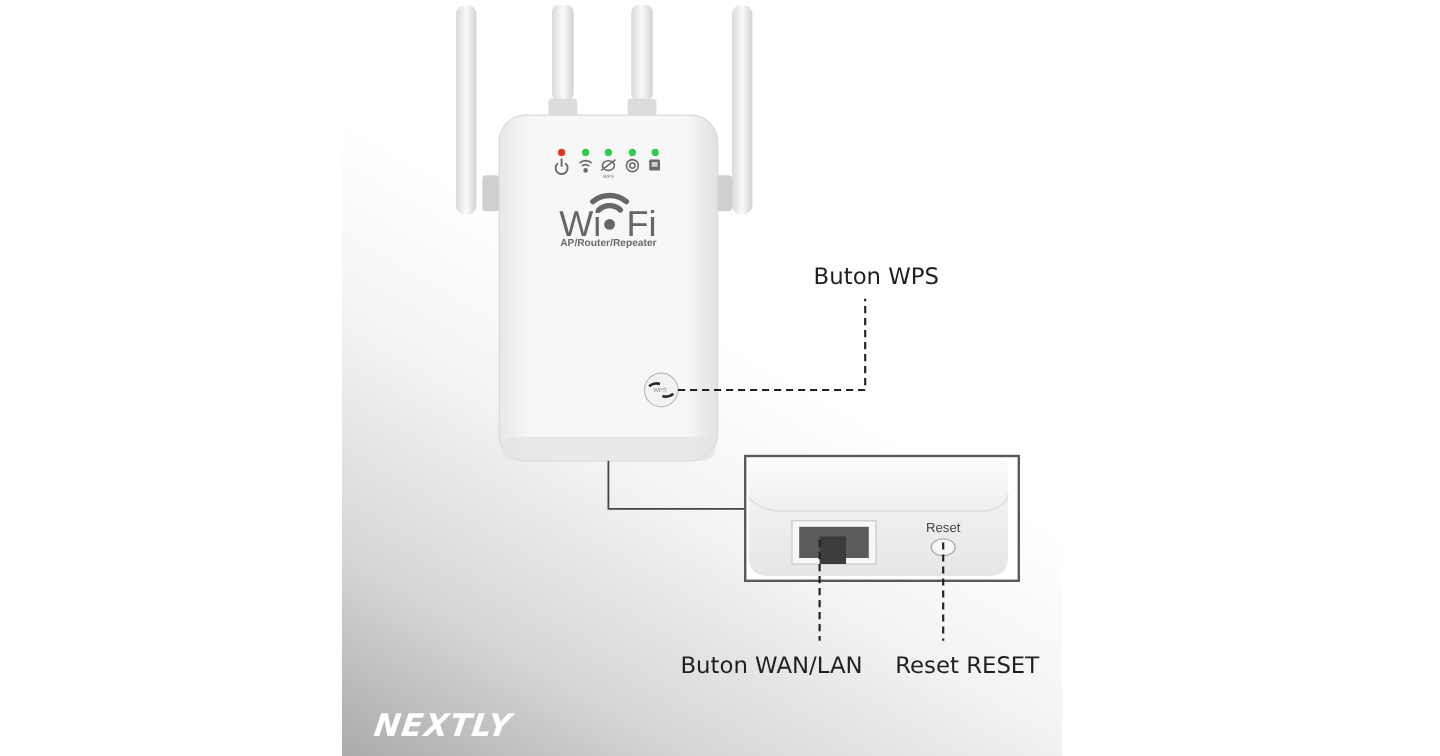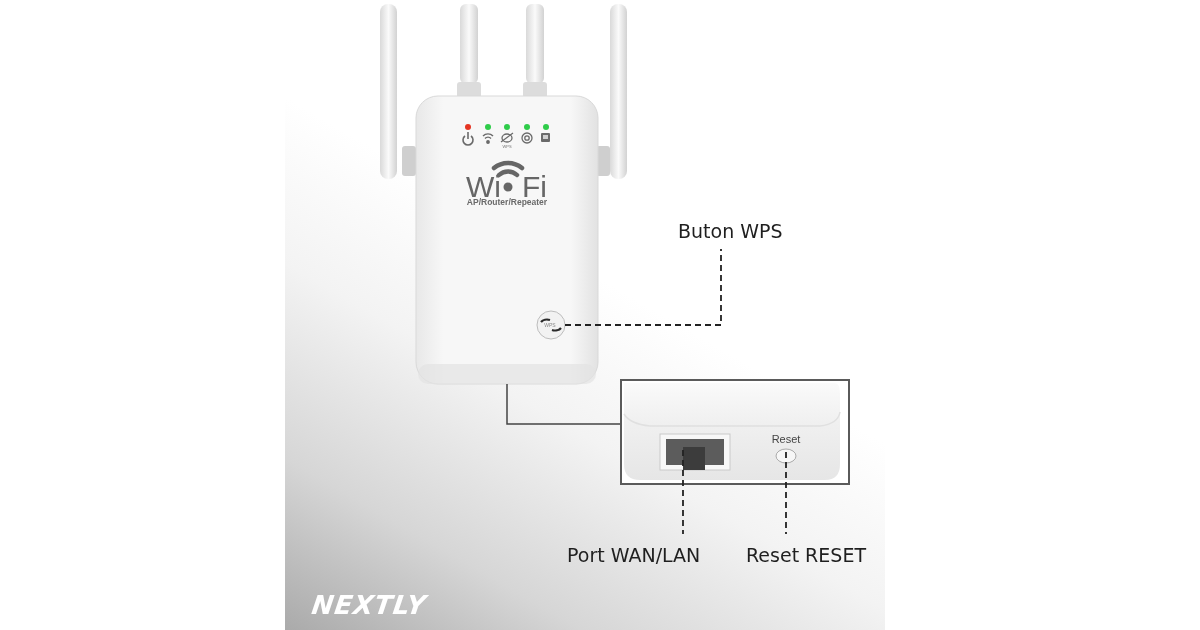--- a/index.html
+++ b/index.html
@@ -122,16 +122,16 @@
       </g>
       <text x="786" y="439" font-size="11" fill="#444" text-anchor="middle">Reset</text>
       <ellipse cx="786" cy="452" rx="10" ry="7" fill="#f7f7f7" stroke="#aaa"></ellipse>
     </g>
 
     <path d="M683 446 V530" stroke="#222" stroke-width="1.8" stroke-dasharray="6,4" fill="none"></path>
     <path d="M786 448 V530" stroke="#222" stroke-width="1.8" stroke-dasharray="6,4" fill="none"></path>
   </svg>
 
   <div class="label" style="left:393px; top:216px;">Buton WPS</div>
-  <div class="label" style="left:282px; top:540px;">Port WAN/LAN</div>
+  <div class="label" style="left:282px; top:540px;">Buton WAN/LAN</div>
   <div class="label" style="left:461px; top:540px;">Reset RESET</div>
   <div class="logo">NEXTLY</div>
 </div>
 
 </body></html>

